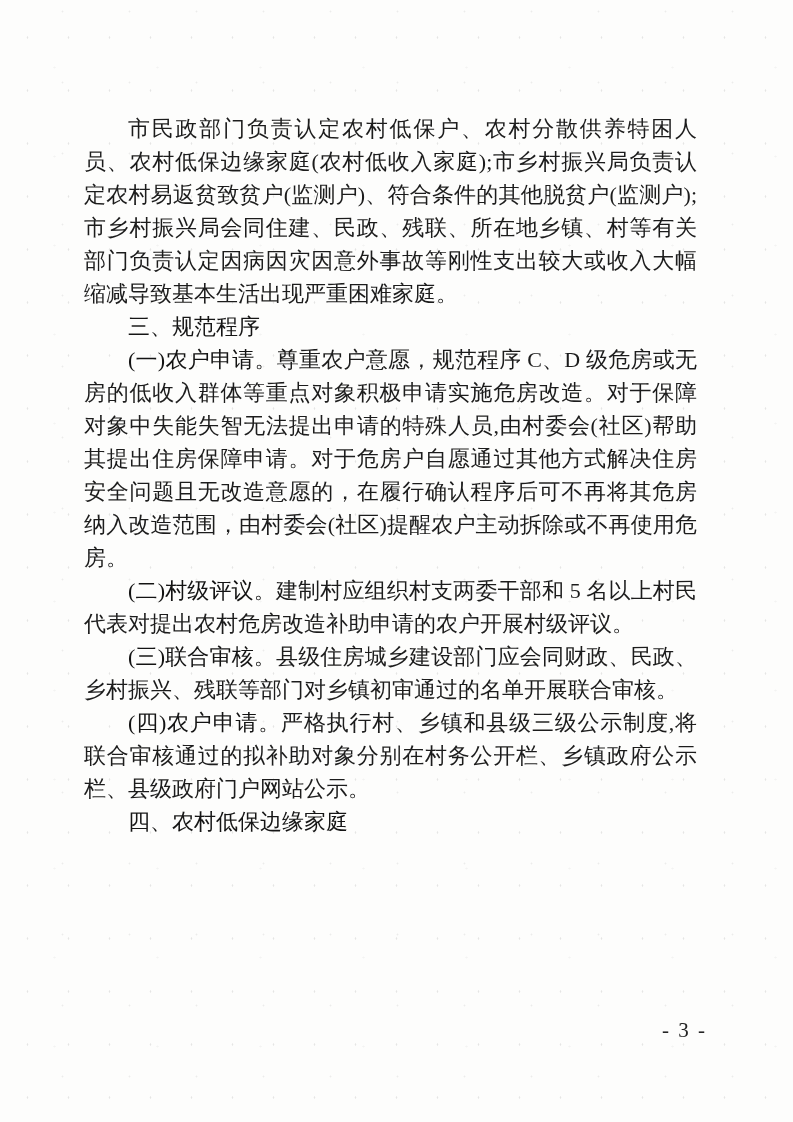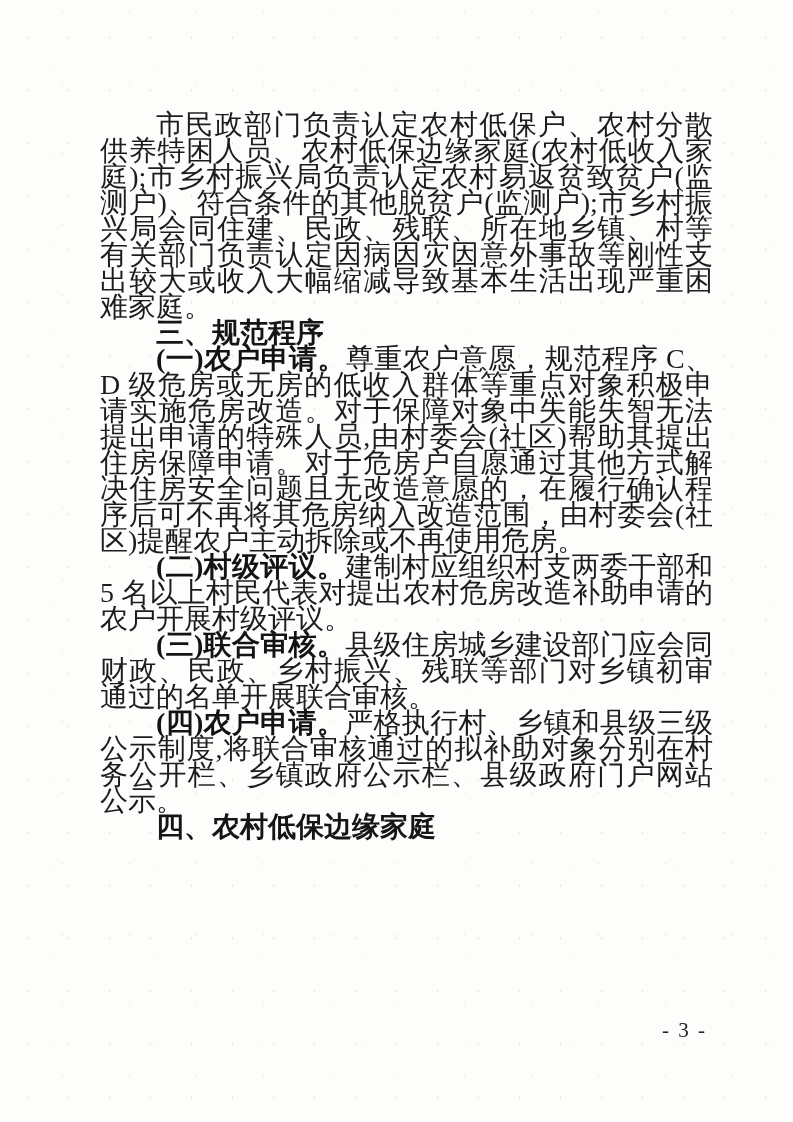--- a/index.html
+++ b/index.html
@@ -17,41 +17,41 @@
       radial-gradient(rgba(70,70,70,0.13) 0.6px, transparent 1.1px),
       radial-gradient(rgba(70,70,70,0.09) 0.6px, transparent 1.2px),
       radial-gradient(rgba(70,70,70,0.06) 0.7px, transparent 1.4px);
     background-size: 41px 53px, 67px 71px, 103px 89px;
     background-position: 7px 11px, 29px 47px, 3px 23px;
     overflow: hidden;
     font-family: "Liberation Serif", "DejaVu Serif", serif;
   }
   .content {
     position: absolute;
-    left: 100px;
+    left: 84px;
     top: 112px;
     width: 613px;
-    font-size: 28px;
-    line-height: 26px;
+    font-size: 22px;
+    line-height: 33px;
     color: #1c1c1c;
     text-align: justify;
     text-justify: inter-ideograph;
   }
   .content p {
     margin: 0;
     padding: 0;
     text-indent: 2em;
   }
   .heading {
     font-family: "Liberation Sans", "DejaVu Sans", sans-serif;
-    font-weight: bold;
+    font-weight: normal;
     color: #151515;
   }
   .lead {
-    font-weight: bold;
+    font-weight: normal;
     color: #131313;
   }
   .pageno {
     position: absolute;
     left: 662px;
     top: 1018px;
     font-size: 21px;
     letter-spacing: 2px;
     color: #242424;
     font-family: "Liberation Serif", "DejaVu Serif", serif;

